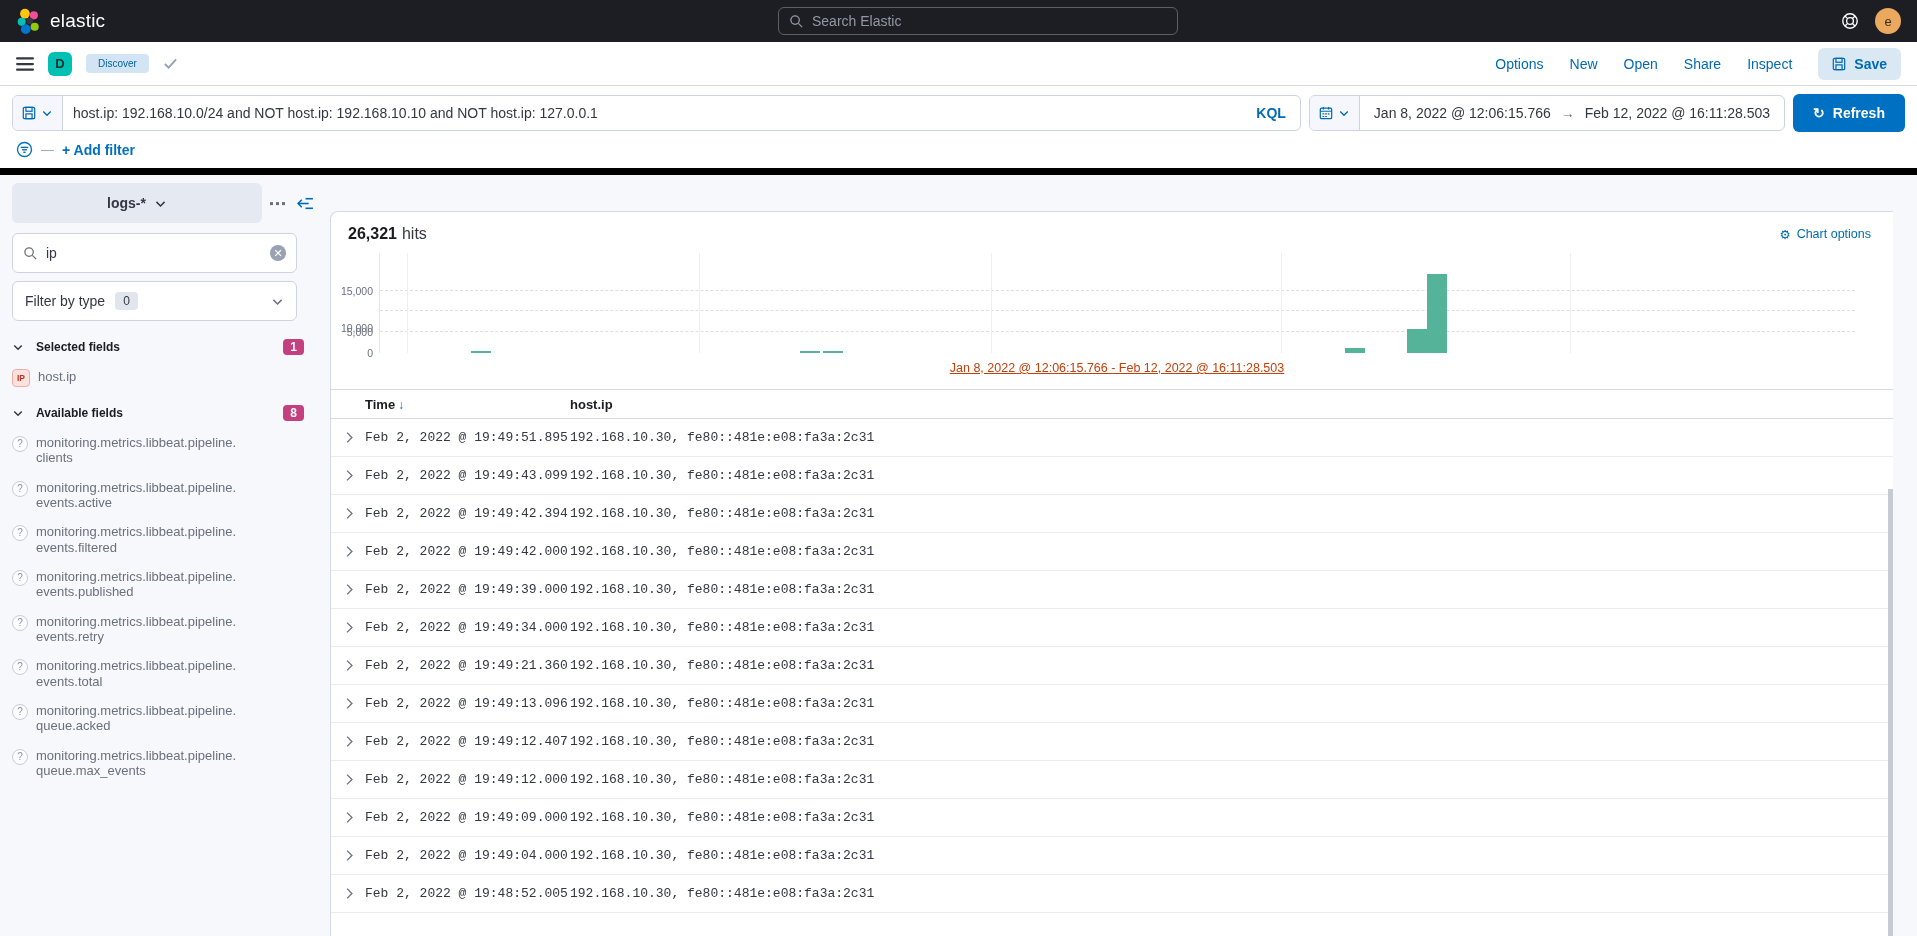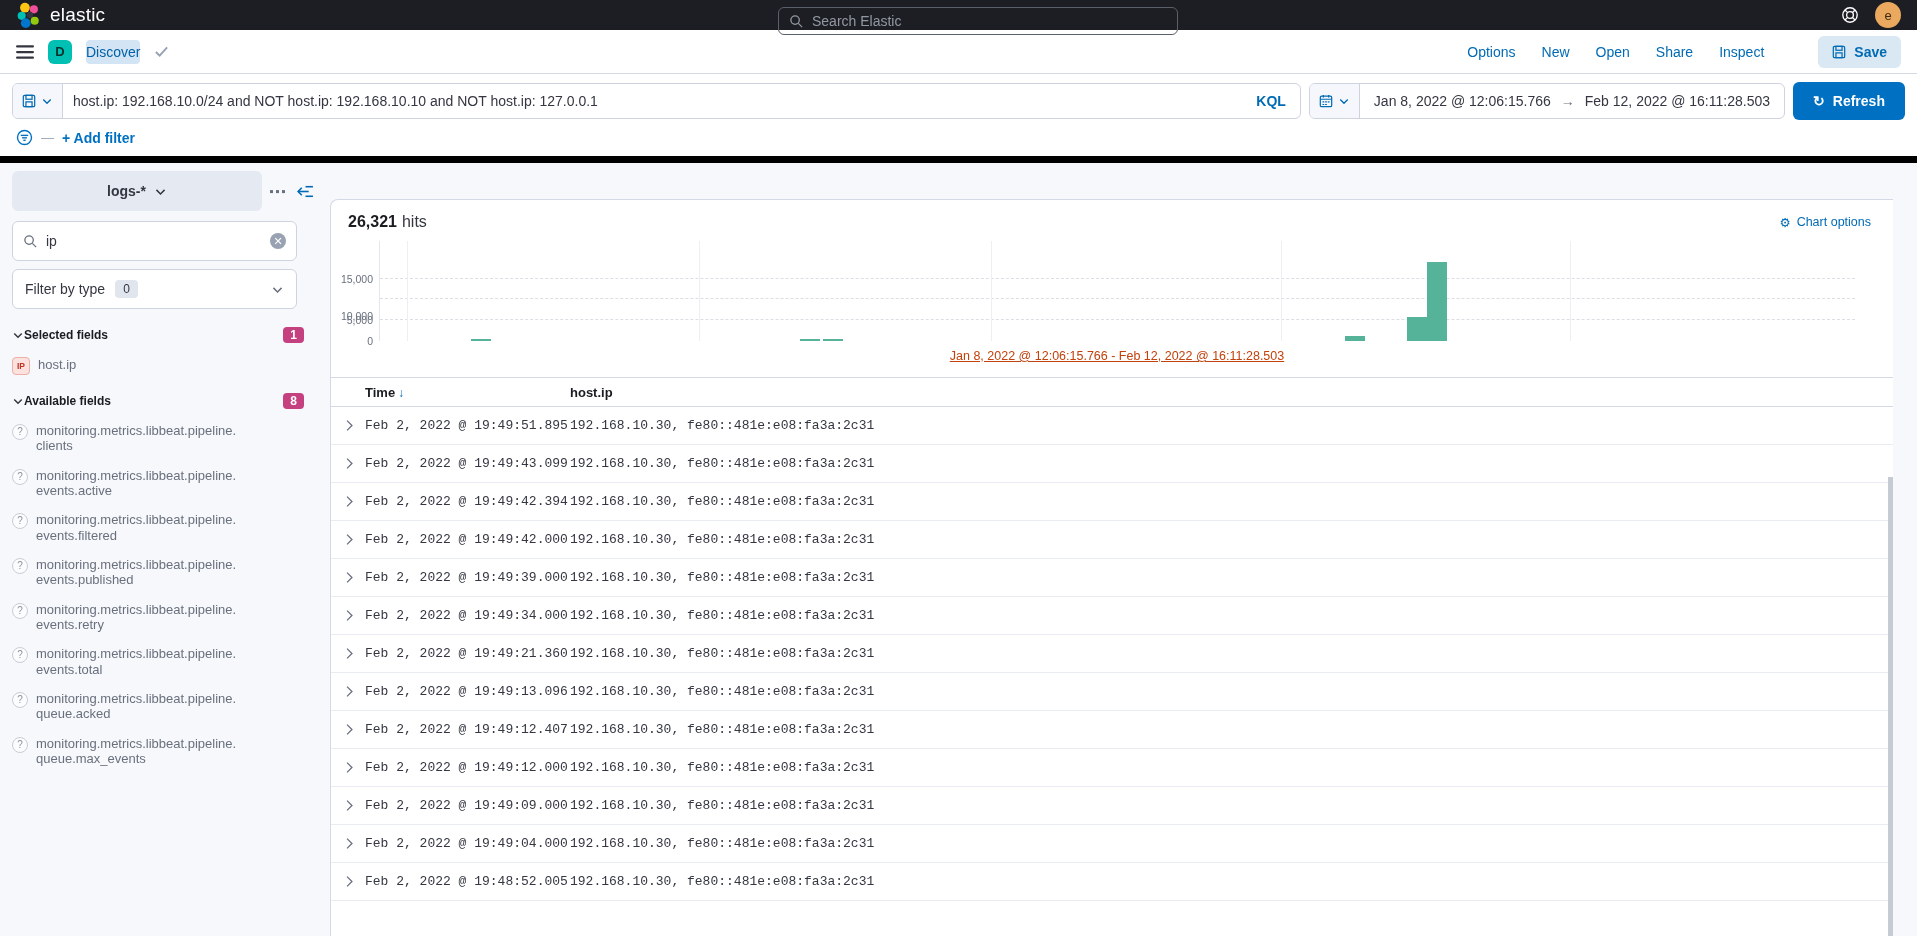--- a/index.html
+++ b/index.html
@@ -1,43 +1,43 @@
 <!DOCTYPE html>
 <html><head>
 <meta charset="utf-8">
 <style>
   * { box-sizing: border-box; margin: 0; padding: 0; }
   html,body { width:1917px; height:936px; overflow:hidden; background:#f7f8fc;
     font-family:"Liberation Sans", sans-serif; color:#343741; }
 
   
-  .top-bar { height:30px; background:#1d1e24; display:flex; align-items:center;
+  .top-bar { height:42px; background:#1d1e24; display:flex; align-items:center;
     justify-content:space-between; padding:0 16px;gap:16px; }
   .brand { display:flex; align-items:center; gap:8px; }
   .brand-text { color:#fff; font-size:19px; font-weight:400; letter-spacing:.2px; }
   .global-search { width:400px; height:28px; border:1px solid #5a6069; border-radius:6px;
     display:flex; align-items:center; gap:8px; padding:0 10px; color:#9298a2; font-size:14px;
     position:absolute; left:778px; top:7px; }
   .top-right { display:flex; align-items:center; gap:16px; }
   .avatar { width:26px; height:26px; border-radius:50%; background:#eba85f; color:#3c2c14;
     display:flex; align-items:center; justify-content:center; font-size:13px; }
 
   
   .nav-bar { height:44px; background:#fff; border-bottom:1px solid #d3dae6; display:flex;
     align-items:center; padding:0 16px; justify-content:space-between; }
   .nav-left { display:flex; align-items:center; gap:14px; }
   .space-badge { width:24px; height:24px; border-radius:6px; background:#00bfb3; color:#07312d;
     font-size:13px; font-weight:700; display:flex; align-items:center; justify-content:center; }
-  .breadcrumb-pill { background:#d3e5f5; color:#0061a6; font-size:14px; padding:4px 0;
+  .breadcrumb-pill { background:#d3e5f5; color:#0061a6; font-size:10px; padding:4px 12px;
     border-radius:4px; }
   .nav-right { display:flex; align-items:center; gap:26px; }
   .nav-link { color:#006bb4; font-size:14px; cursor:pointer; }
   .save-btn { background:#d9e8f3; color:#006bb4; font-size:14px; font-weight:600;
     border:none; border-radius:6px; height:32px; padding:0 14px; display:flex;
-    align-items:center; gap:8px;margin-left:28px; }
+    align-items:center; gap:8px; }
 
   
   .query-section { background:#fff; border-bottom:7px solid #000000; padding:8px 12px 6px; }
   .query-row { display:flex; align-items:center; gap:8px; }
   .query-control { flex:1; height:36px; border:1px solid #cdd3df; border-radius:6px;
     display:flex; align-items:center; background:#fff; overflow:hidden; }
   .seg { height:100%; background:#f5f7fc; border-right:1px solid #cdd3df; display:flex;
     align-items:center; gap:5px; padding:0 9px; }
   .query-text { flex:1; font-size:14px; color:#343741; padding:0 10px; white-space:nowrap; overflow:hidden; }
   .kql-btn { background:none; border:none; color:#006bb4; font-size:14px; font-weight:600; padding:0 14px; }
@@ -63,21 +63,21 @@
   .field-search { margin-top:10px; width:285px; height:40px; border:1px solid #cdd3df;
     border-radius:6px; background:#fff; display:flex; align-items:center; gap:8px; padding:0 10px; }
   .field-search .val { flex:1; font-size:14px; color:#343741; }
   .clear-btn { width:16px; height:16px; border-radius:50%; background:#98a2b3; color:#fff;
     font-size:11px; line-height:16px; text-align:center; }
   .type-filter { margin-top:8px; width:285px; height:40px; border:1px solid #cdd3df;
     border-radius:6px; background:#fff; display:flex; align-items:center; gap:10px; padding:0 12px; }
   .type-filter .lbl { font-size:14px; }
   .count-badge-gray { background:#e0e5ee; border-radius:4px; font-size:12px; padding:2px 8px; }
   .type-filter .chev { margin-left:auto; }
-  .section-hdr { margin-top:18px; display:flex; align-items:center; gap:0; width:292px; }
+  .section-hdr { margin-top:18px; display:flex; align-items:center; gap:12px; width:292px; }
   .section-hdr .ttl { font-size:12px; font-weight:700; color:#1a1c21; }
   .pink-badge { margin-left:auto; background:#c4407f; color:#fff; font-size:12px; font-weight:600;
     border-radius:4px; padding:1px 7px; }
   .field-item { display:flex; align-items:flex-start; gap:8px; margin-top:14px; width:292px; }
   .field-item .fname { font-size:13px; color:#69707d; line-height:1.18; width:218px; }
   .q-icon { width:16px; height:16px; min-width:16px; border:1px solid #c9cdd6; border-radius:50%;
     color:#8d929b; font-size:10px; line-height:14px; text-align:center; background:#fbfcfd; margin-top:1px; }
   .ip-token { width:18px; height:18px; min-width:18px; background:#fbe2de; border:1px solid #edafa6;
     border-radius:4px; color:#bd3326; font-size:8.5px; font-weight:700; line-height:16px; text-align:center; }
 

